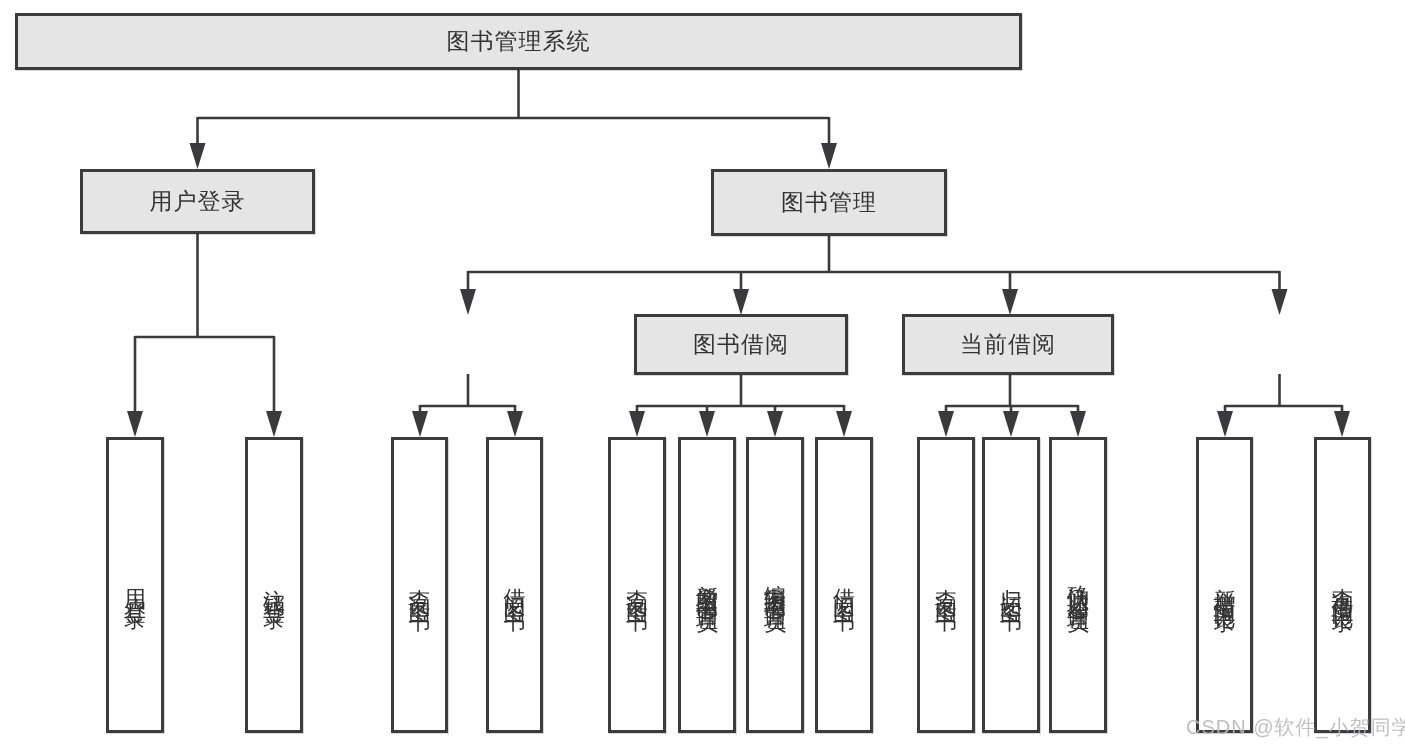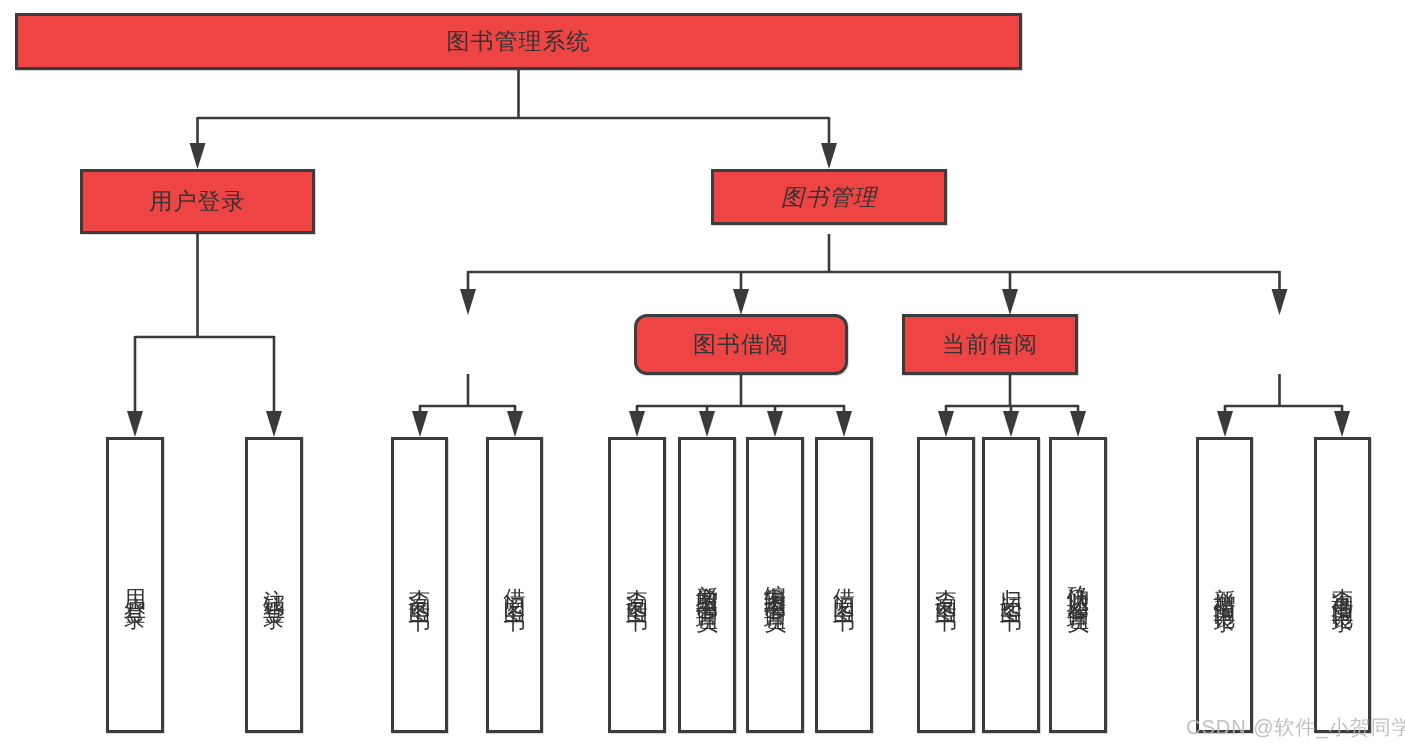--- a/index.html
+++ b/index.html
@@ -1,20 +1,20 @@
 <!DOCTYPE html>
 <html><head>
 <meta charset="utf-8">
 <style>
   html,body{margin:0;padding:0;background:#ffffff;}
   body{font-family:"Liberation Sans","DejaVu Sans",sans-serif;}
   .canvas{position:relative;width:1405px;height:747px;background:#ffffff;overflow:hidden;}
   .wires{position:absolute;left:0;top:0;width:1405px;height:747px;z-index:1;}
   .node{
-    position:absolute;box-sizing:border-box;background:#ef4444;
+    position:absolute;box-sizing:border-box;background:#e5e5e5;
     border:3px solid #3c3c3e;display:flex;align-items:center;justify-content:center;
     color:#333333;z-index:2;box-shadow:1px 1px 0 rgba(0,0,0,0.15);
   }
   .h-label{font-size:23px;letter-spacing:1px;white-space:nowrap;}
   .leaf{position:absolute;box-sizing:border-box;background:#ffffff;border:3px solid #3c3c3e;
     top:437px;height:296px;width:58px;display:flex;align-items:center;justify-content:center;
     z-index:2;box-shadow:1px 1px 0 rgba(0,0,0,0.15);}
   .v-label{
     writing-mode:vertical-rl;text-orientation:mixed;
     font-size:22px;letter-spacing:7px;color:#333333;line-height:1;white-space:nowrap;
@@ -98,28 +98,28 @@
     </g>
   </svg>
 
   <div class="node" style="left:15px;top:13px;width:1007px;height:57px;">
     <span class="h-label">图书管理系统</span>
   </div>
 
   <div class="node" style="left:80px;top:169px;width:235px;height:65px;">
     <span class="h-label">用户登录</span>
   </div>
-  <div class="node" style="left:711px;top:169px;width:236px;height:56px;font-style:italic;">
+  <div class="node" style="left:711px;top:169px;width:236px;height:67px;">
     <span class="h-label">图书管理</span>
   </div>
 
-  <div class="node" style="left:634px;top:314px;width:214px;height:61px;border-radius:13px;">
+  <div class="node" style="left:634px;top:314px;width:214px;height:61px;">
     <span class="h-label">图书借阅</span>
   </div>
-  <div class="node" style="left:902px;top:314px;width:176px;height:61px;">
+  <div class="node" style="left:902px;top:314px;width:212px;height:61px;">
     <span class="h-label">当前借阅</span>
   </div>
 
   <div class="leaf" style="left:106px;">
     <span class="v-label">用户登录</span>
   </div>
   <div class="leaf" style="left:245px;">
     <span class="v-label">注销登录</span>
   </div>
 

